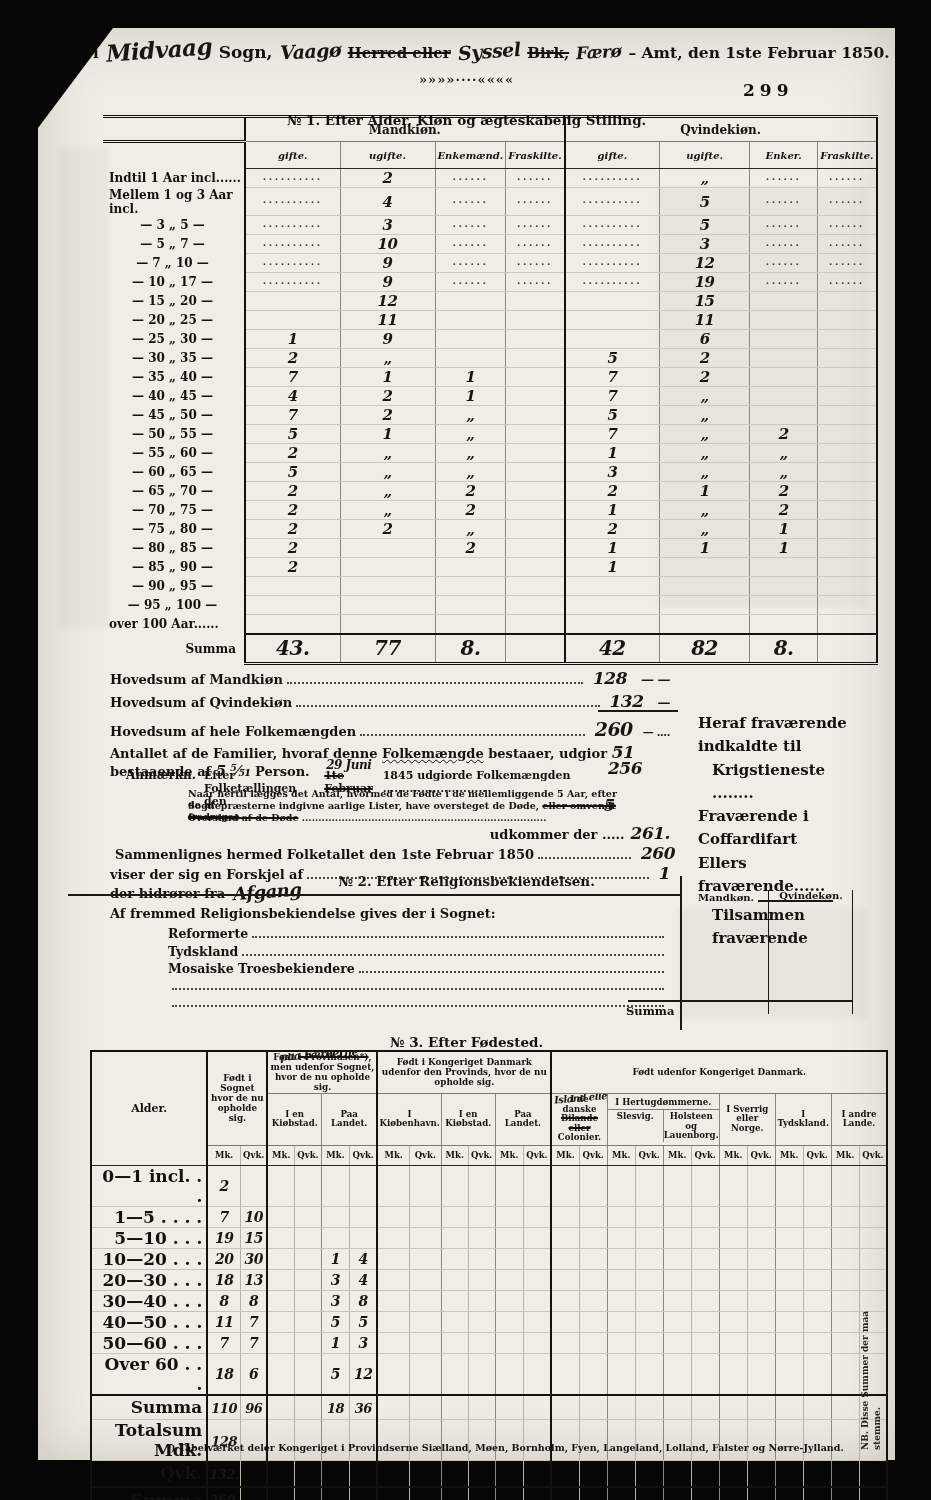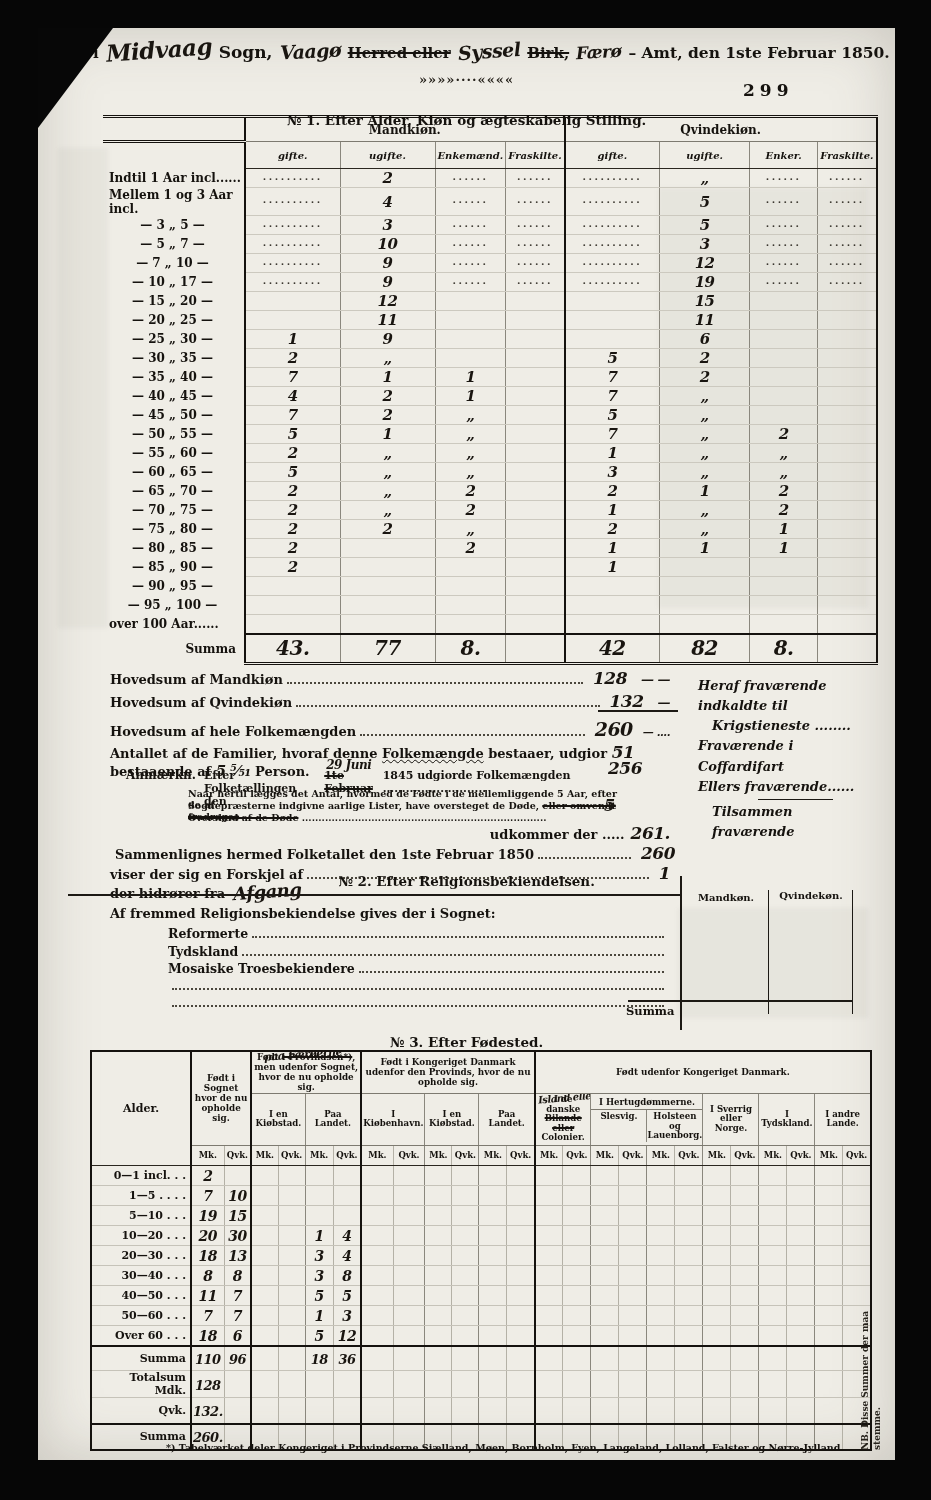--- a/index.html
+++ b/index.html
@@ -42,40 +42,40 @@
   #t1 tbody td.rl.c{text-align:center;padding-left:0;}
   #t1 tbody td .hw{font-size:15px;}
   #t1 tr.sumrow{height:30px;}
   #t1 tr.sumrow td{border-top:2px solid #15120e;border-bottom:3px double #15120e;}
   #t1 tr.sumrow td.rl{border-top:none;border-bottom:none;text-align:right;padding-right:8px;font-size:12px;}
   #t1 tr.sumrow .hw{font-size:20px;}
   
   .sline{position:absolute;display:flex;align-items:baseline;font-weight:bold;font-size:13px;}
   .sline .val{font-size:17px;margin-left:6px;}
   .small-prt{font-size:9.5px;font-weight:bold;}
-  .margin-notes{position:absolute;left:660px;top:648px;width:170px;font-size:13px;font-weight:bold;line-height:1.55;font-style:italic;}
+  .margin-notes{position:absolute;left:660px;top:684px;width:170px;font-size:15px;font-weight:bold;line-height:1.55;}
   .relover{position:relative;display:inline-block;}
   .relover .over{position:absolute;left:2px;top:-11px;font-size:12px;white-space:nowrap;}
   
   .s2row{display:flex;align-items:baseline;font-weight:bold;font-size:12.5px;height:17.5px;}
   
   #t3{position:absolute;left:52px;top:1022px;border-collapse:collapse;table-layout:fixed;
       border:2px solid #15120e;}
   #t3 th,#t3 td{padding:0 1px;overflow:hidden;border-bottom:1px solid #c6c3b9;}
   #t3 .alder{font-size:11px;font-weight:bold;border-bottom:1.6px solid #2a261f;}
   #t3 .g{font-size:8.8px;font-weight:bold;line-height:1.15;position:relative;border-bottom:1px solid #7d7a70;}
   #t3 .sg{font-size:8.6px;font-weight:bold;line-height:1.1;position:relative;border-bottom:1px solid #7d7a70;}
   #t3 tr.h1{height:42px;}
   #t3 tr.h2{height:52px;}
   #t3 tr.h3{height:20px;}
   #t3 tr.h3 th{font-size:8.5px;font-weight:bold;border-bottom:1.6px solid #2a261f;}
   #t3 tbody tr{height:19px;}
   #t3 tbody td{text-align:center;}
   #t3 tbody td .hw{font-size:14px;}
-  #t3 td.t3lbl{font-size:11px;font-weight:bold;text-align:right;padding-right:4px;}
+  #t3 td.t3lbl{font-size:17px;font-weight:bold;text-align:right;padding-right:4px;}
   #t3 tr.sumrow{height:25px;}
   #t3 tr.sumrow td{border-top:2px solid #15120e;}
   #t3 tr.sumrow .hw,#t3 tr.totrow .hw{font-size:13px;}
   #t3 tr.totrow{height:26px;}
   #t3 tr.totrow td:first-child{border-bottom:1px solid #c6c3b9;padding-left:23px;}
   #t3 td .hw{display:inline-block;}
   .hert-top{border-bottom:1px solid #7d7a70;padding:2px 0;}
   .hert-split{display:flex;}
   .hert-split div{flex:1;padding:2px 0;}
   .hert-split div + div{border-left:1px solid #8a877d;}

